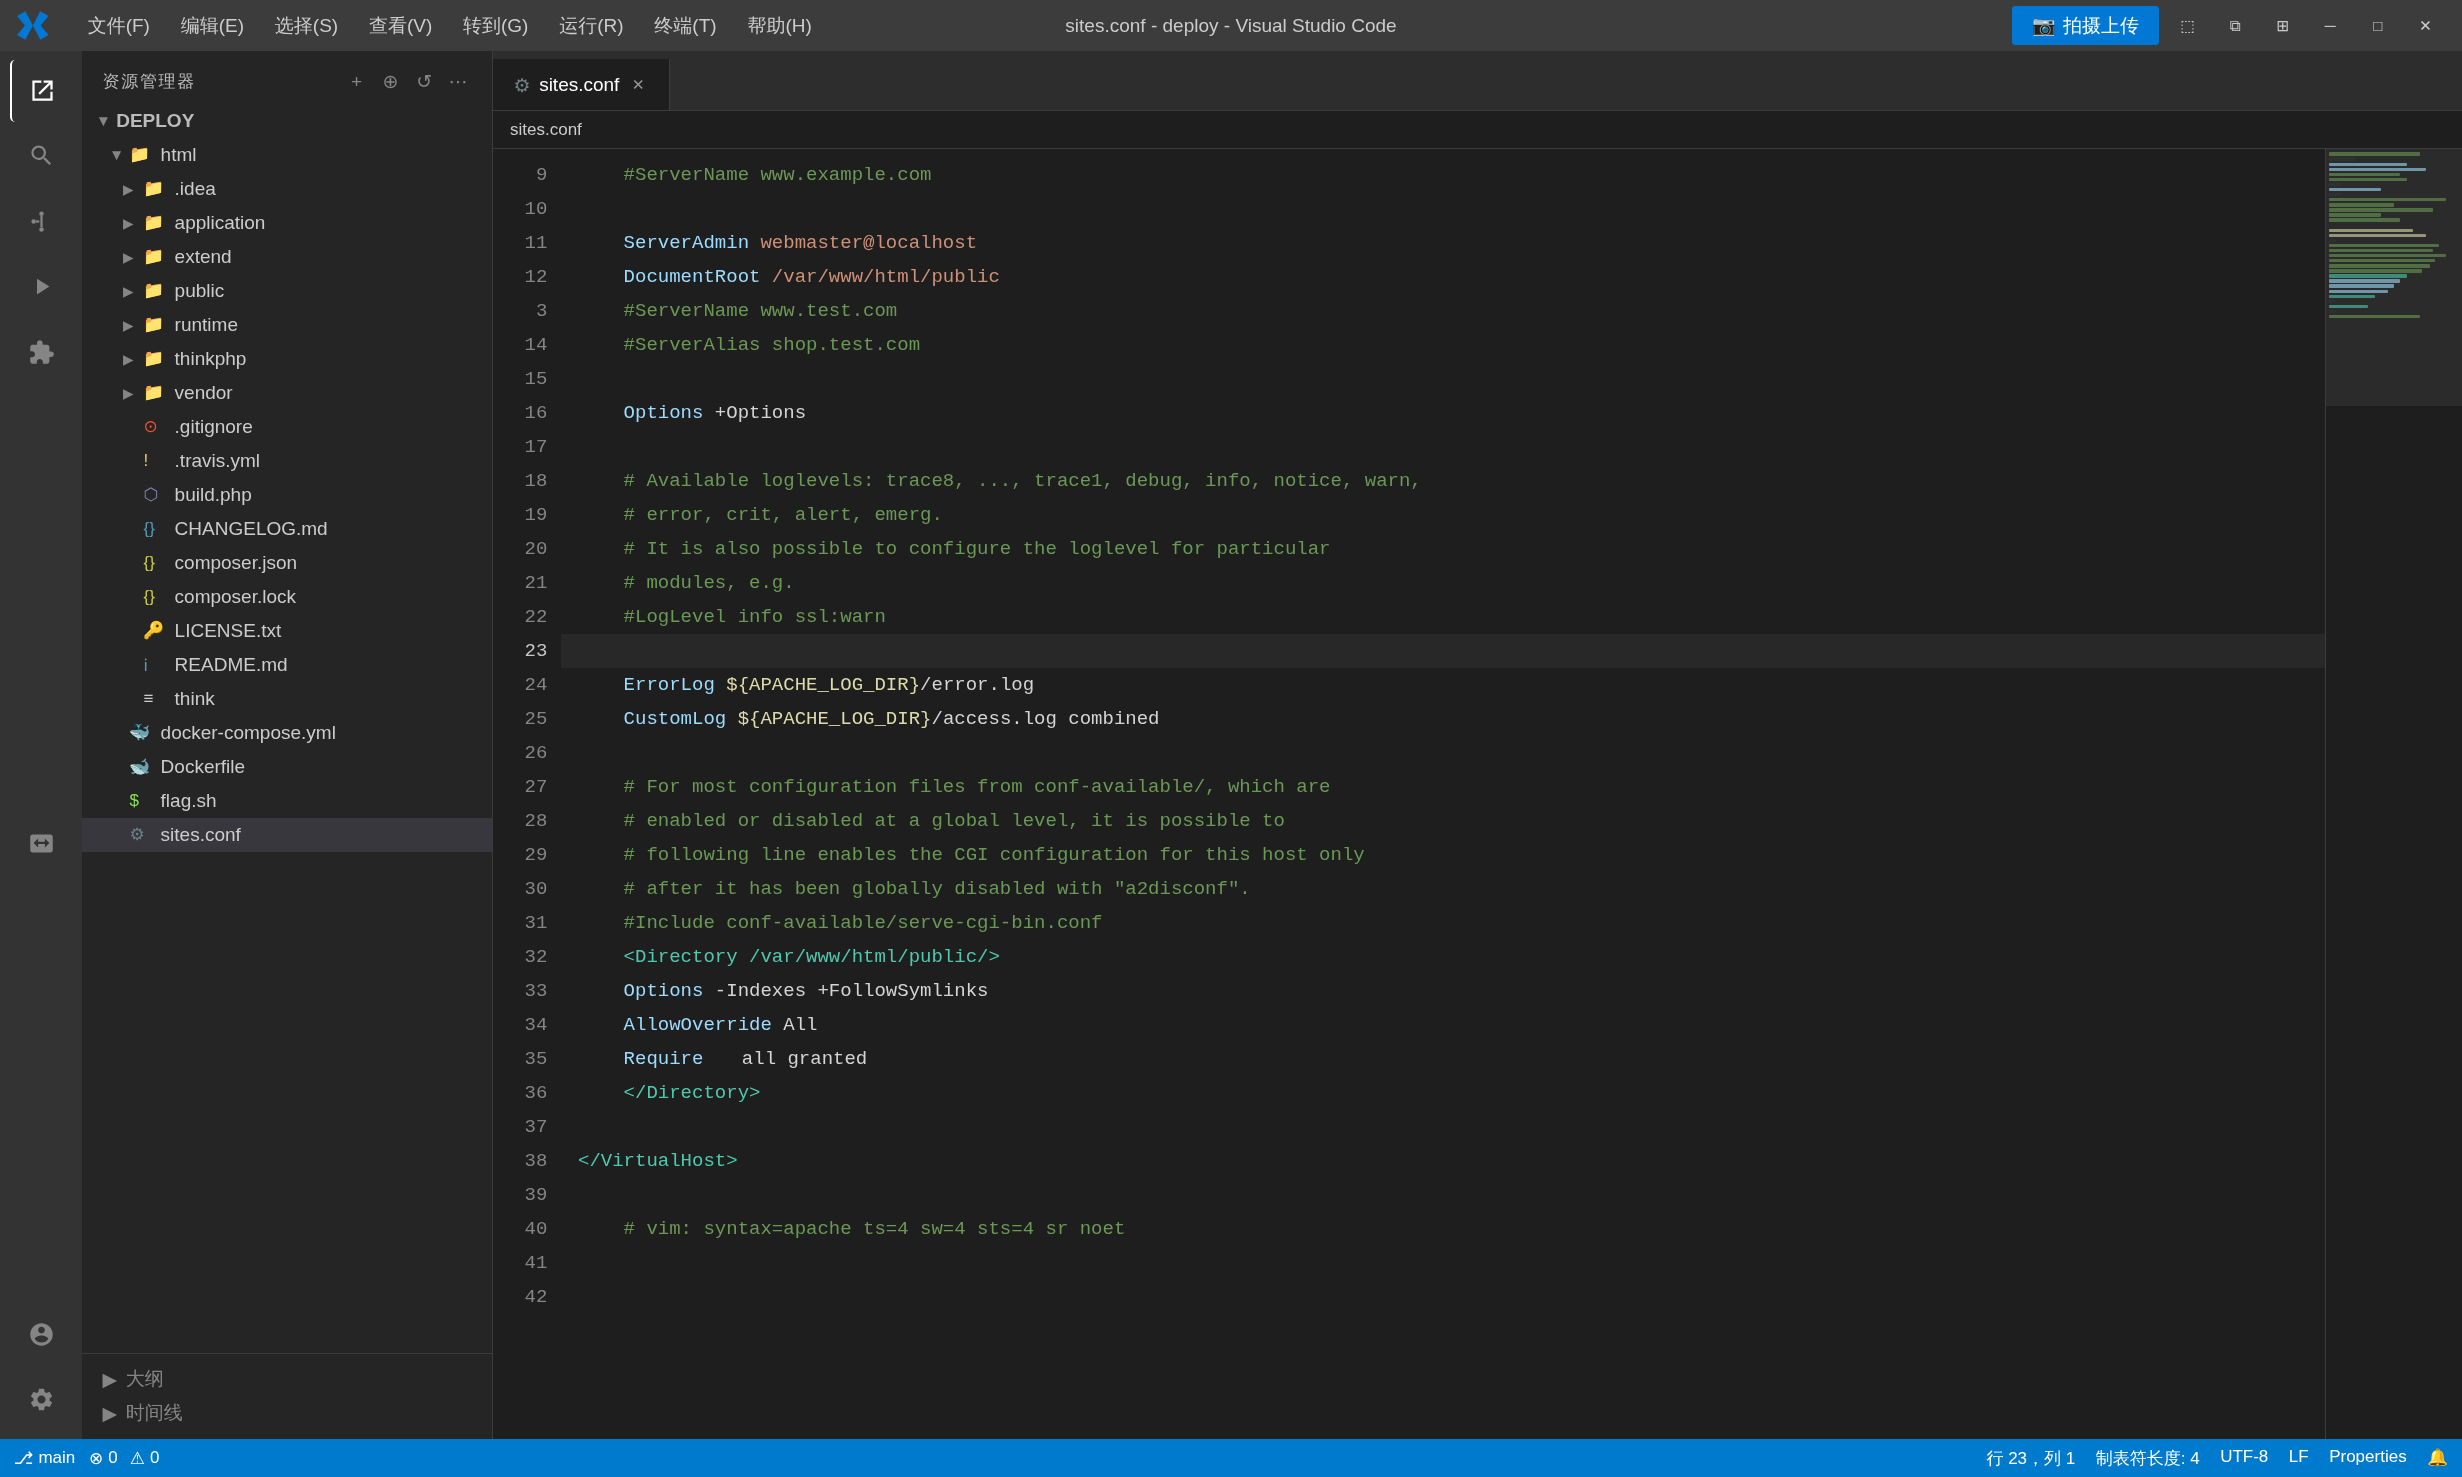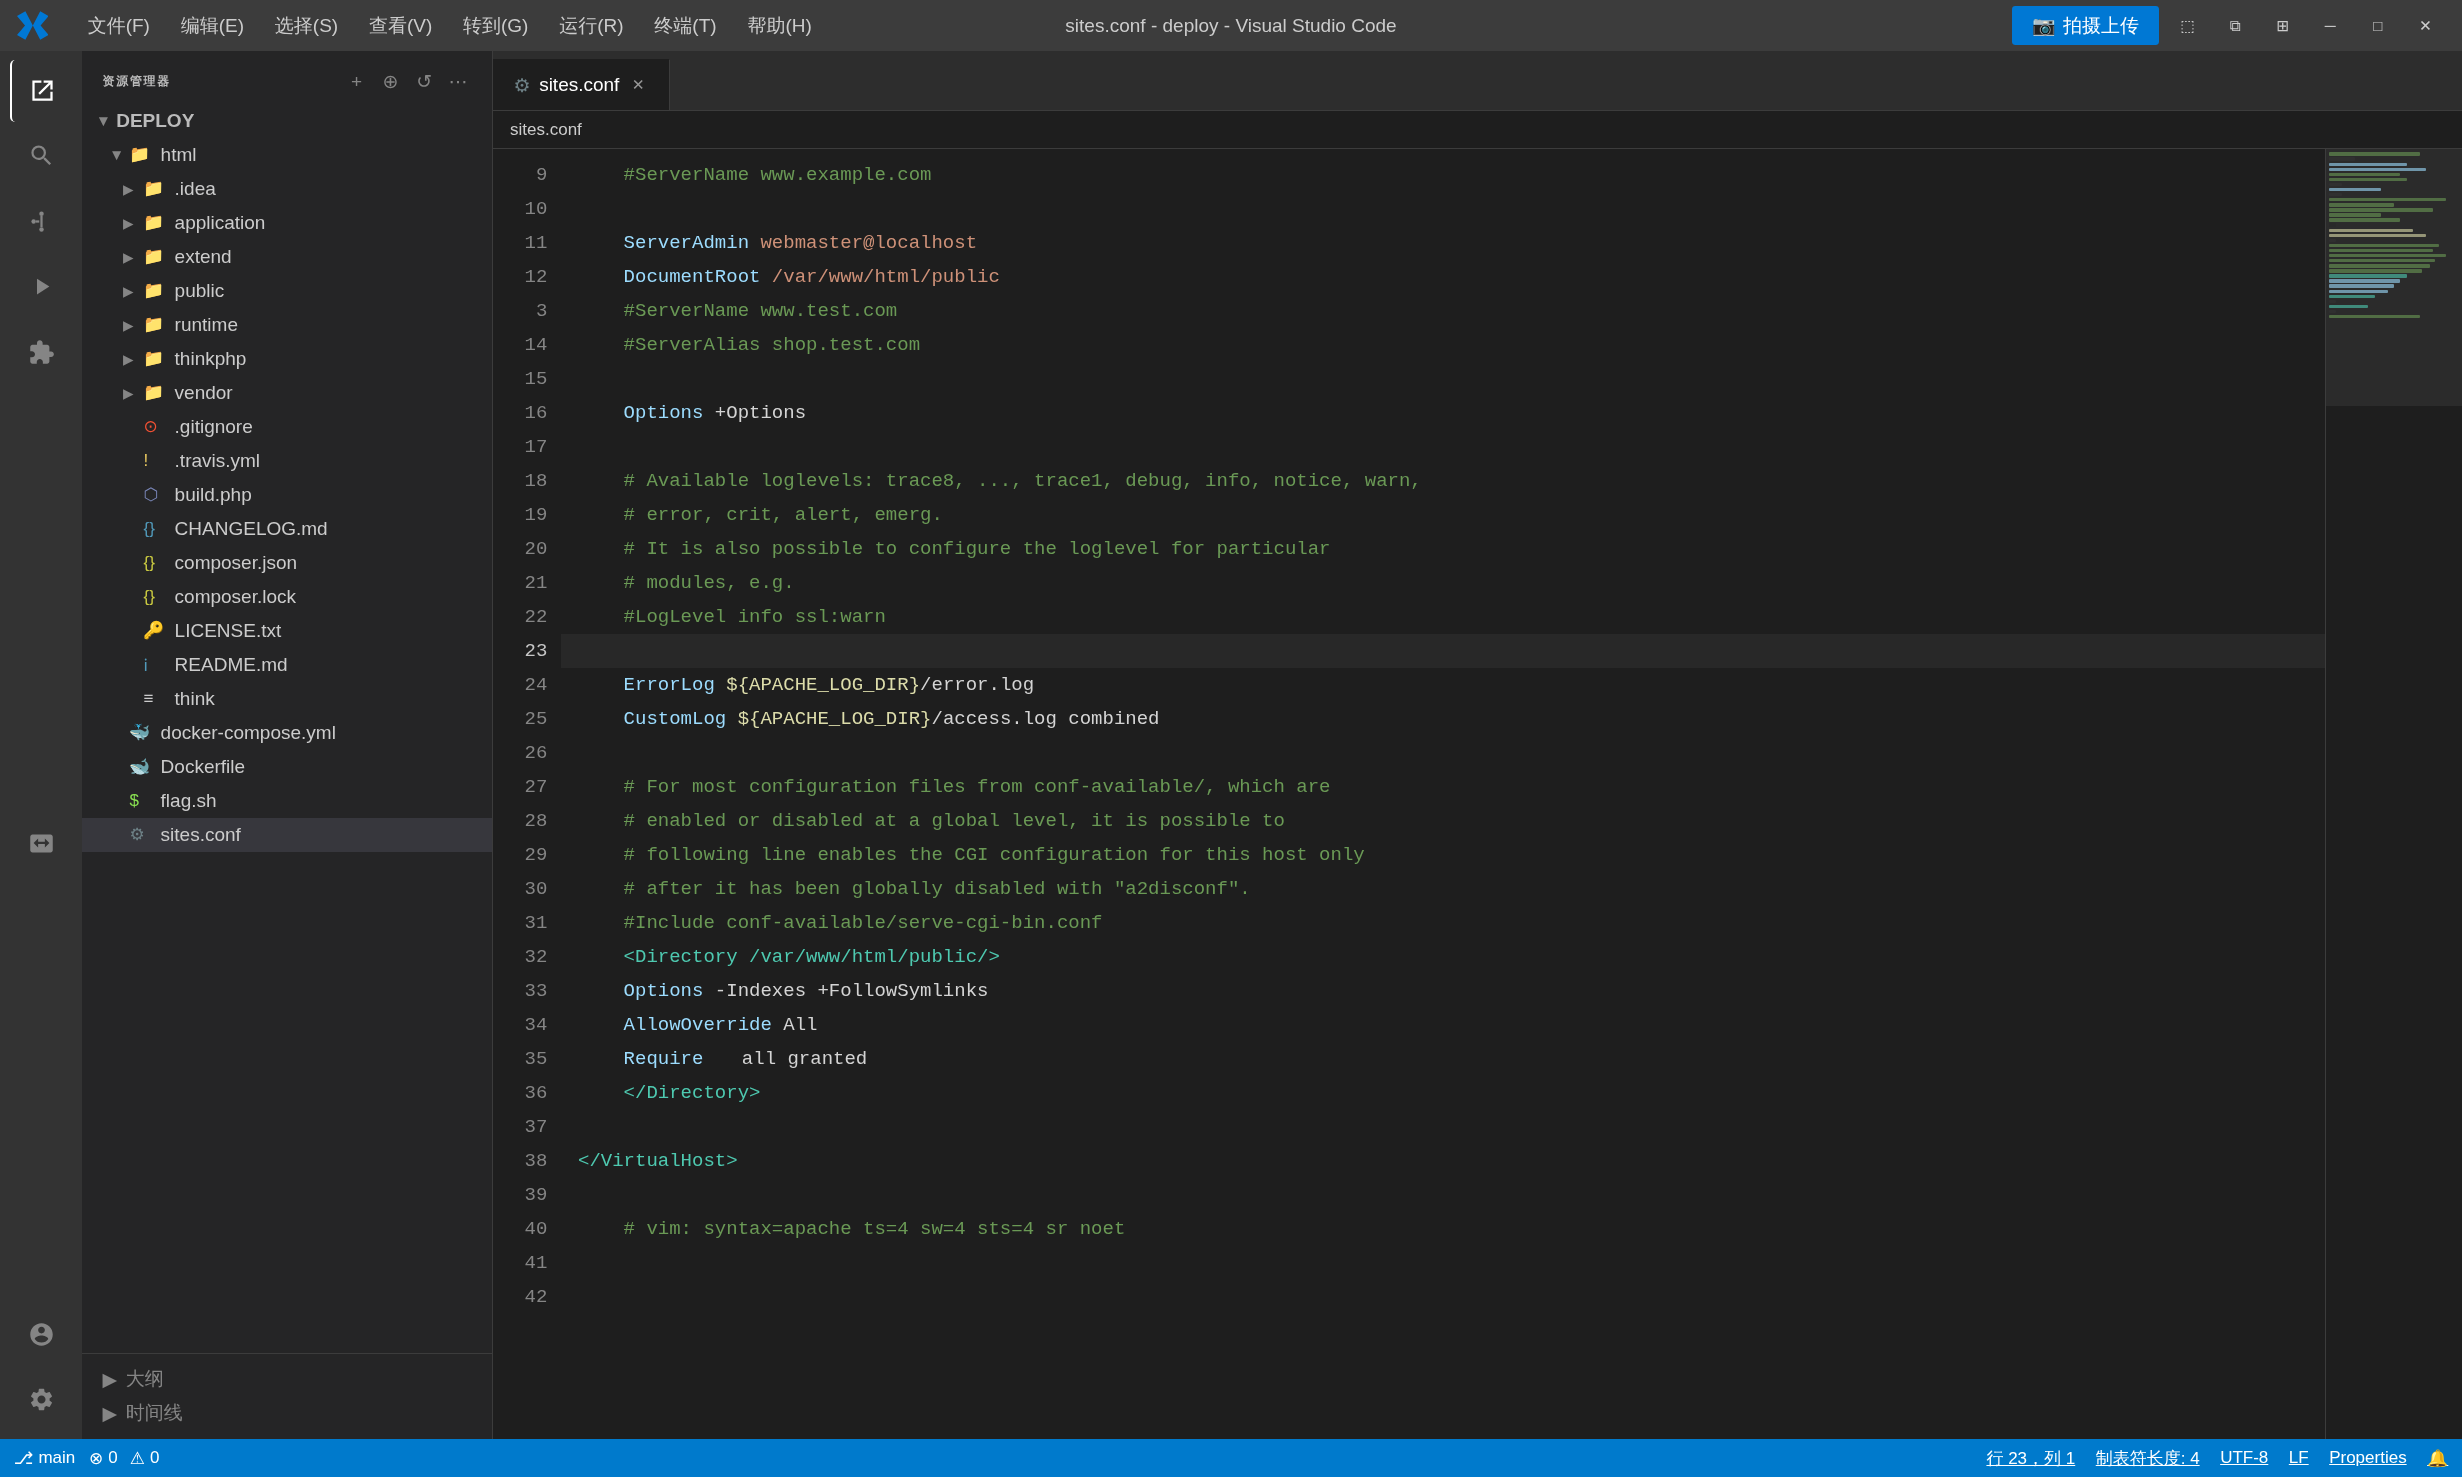--- a/index.html
+++ b/index.html
@@ -125,22 +125,22 @@
       flex-direction: column;
       overflow: hidden;
     }
     .sidebar-header {
       padding: 17px 20.5px 8.6px;
       display: flex;
       align-items: center;
       justify-content: space-between;
     }
     .sidebar-title {
-      font-size: 12px;
-      font-weight: 700;
+      font-size: 17px;
+      font-weight: 400;
       color: #bbb;
       letter-spacing: 1.7px;
       text-transform: uppercase;
     }
     .sidebar-actions {
       display: flex;
       gap: 6.8px;
     }
     .sidebar-action-btn {
       width: 27px;
@@ -334,21 +334,21 @@
       height: 38px;
       background: #007acc;
       display: flex;
       align-items: center;
       padding: 0 13.7px;
       font-size: 17px;
       color: #fff;
       gap: 17px;
     }
     .status-left { display: flex; align-items: center; gap: 13.7px; }
-    .status-right { margin-left: auto; display: flex; align-items: center; gap: 20.5px; text-decoration: underline; }
+    .status-right { margin-left: auto; display: flex; align-items: flex-start; gap: 20.5px; }
     .status-item { display: flex; align-items: center; gap: 5.1px; cursor: pointer; }
   </style>
 </head>
 <body>
 
 <div id="titlebar">
   <div class="title-left">
 
     <svg class="vscode-icon" viewBox="0 0 100 100" xmlns="http://www.w3.org/2000/svg">
       <path fill="#0078d4" d="M74.9 4.3L51 49.8 27.1 4.3 0 19.7l25.9 30.3L0 80.3l27.1 15.4L51 50.2l23.9 45.5L102 80.3 76.1 50 102 19.7z"></path>

